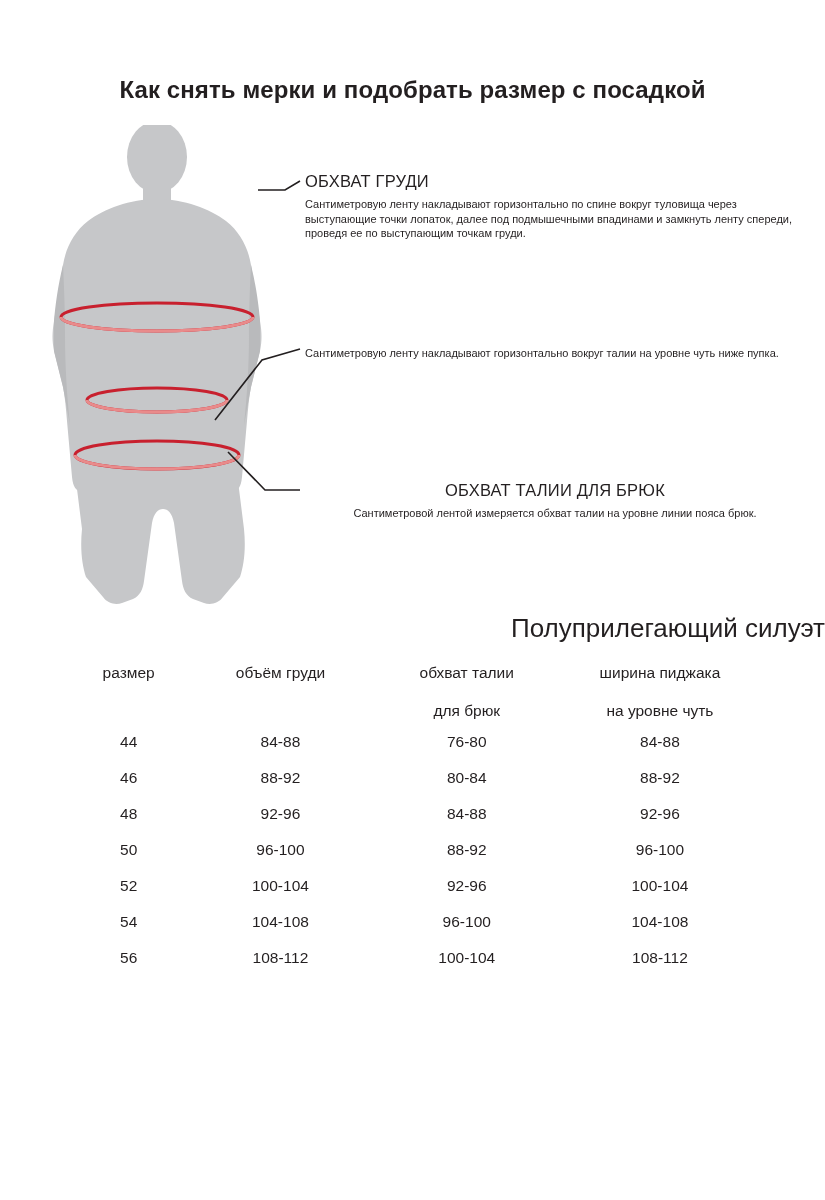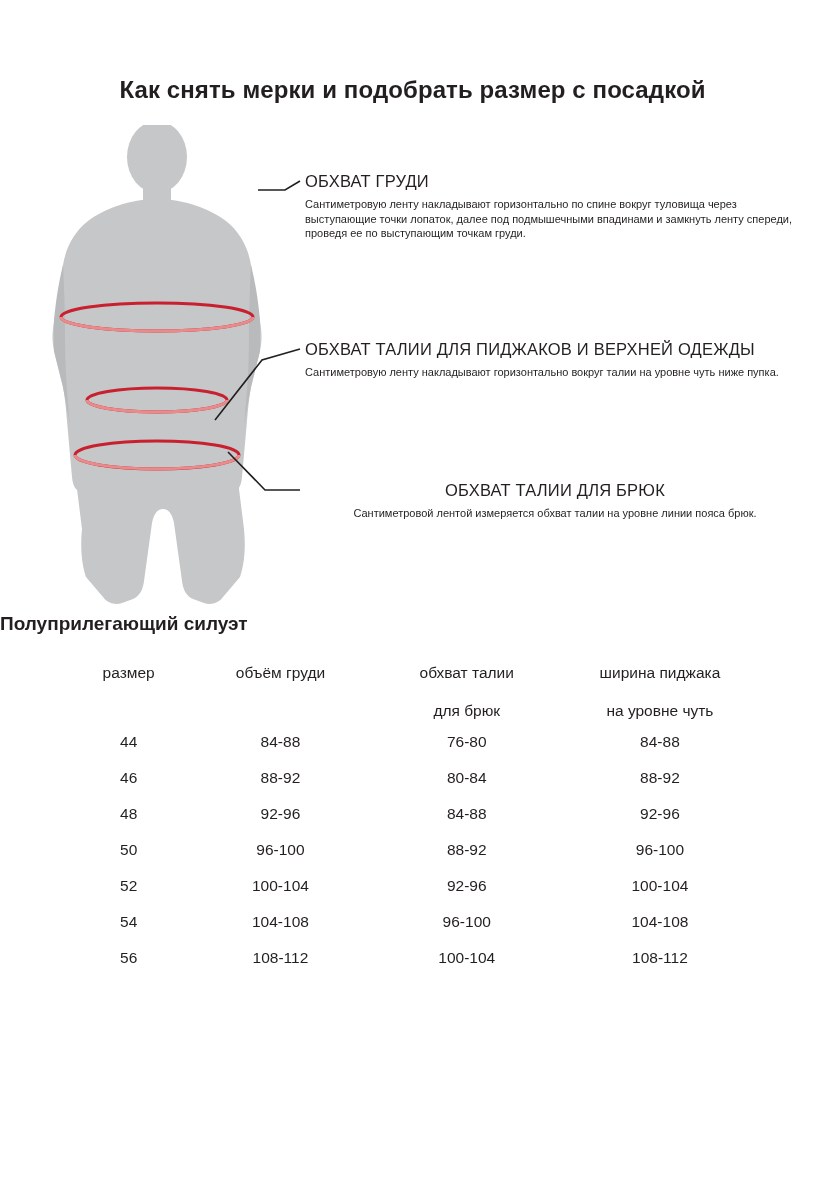--- a/index.html
+++ b/index.html
@@ -63,23 +63,23 @@
     width: 825px; height: 1200px;
     pointer-events: none;
   }
 
   
   .table-title {
     position: absolute;
     top: 613px;
     left: 0;
     width: 825px;
-    text-align: left;
-    font-size: 19px;
-    font-weight: bold;
+    text-align: right;
+    font-size: 26px;
+    font-weight: normal;
   }
 
   table.size-table {
     position: absolute;
     top: 660px;
     left: 70px;
     width: 690px;
     border-collapse: collapse;
   }
   table.size-table th {
@@ -176,21 +176,20 @@
   <polyline points="215,420 262,360 300,349" fill="none" stroke="#231f20" stroke-width="1.6"></polyline>
   <polyline points="228,452 265,490 300,490" fill="none" stroke="#231f20" stroke-width="1.6"></polyline>
 </svg>
 
 <div class="callout" id="callout-chest">
   <div class="ct">ОБХВАТ ГРУДИ</div>
   <div class="cb">Сантиметровую ленту накладывают горизонтально по спине вокруг туловища через выступающие точки лопаток, далее под подмышечными впадинами и замкнуть ленту спереди, проведя ее по выступающим точкам груди.</div>
 </div>
 
 <div class="callout" id="callout-jacket-waist">
-  <div class="ct">ОБХВАТ ТАЛИИ ДЛЯ ПИДЖАКОВ И ВЕРХНЕЙ ОДЕЖДЫ</div>
   <div class="cb">Сантиметровую  ленту накладывают горизонтально вокруг талии на уровне чуть ниже пупка.</div>
 </div>
 
 <div class="callout" id="callout-trouser-waist">
   <div class="ct">ОБХВАТ ТАЛИИ ДЛЯ БРЮК</div>
   <div class="cb">Сантиметровой лентой измеряется обхват талии на уровне линии пояса брюк.</div>
 </div>
 
 <div class="table-title">Полуприлегающий силуэт</div>
 

